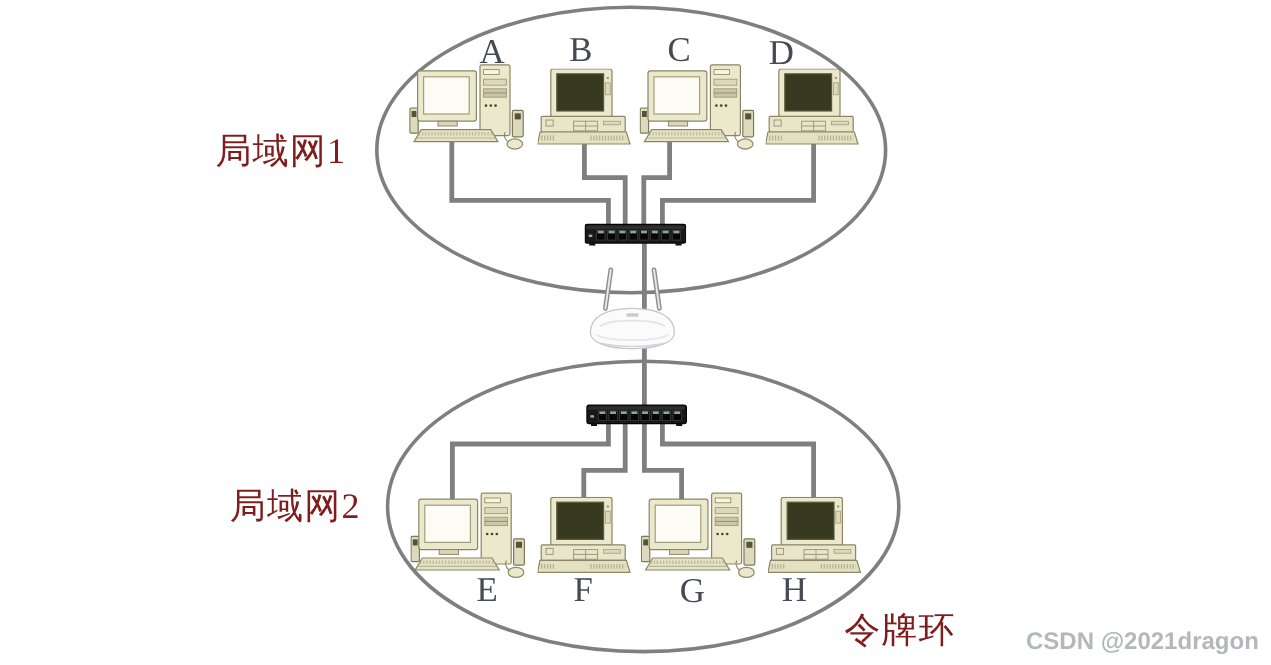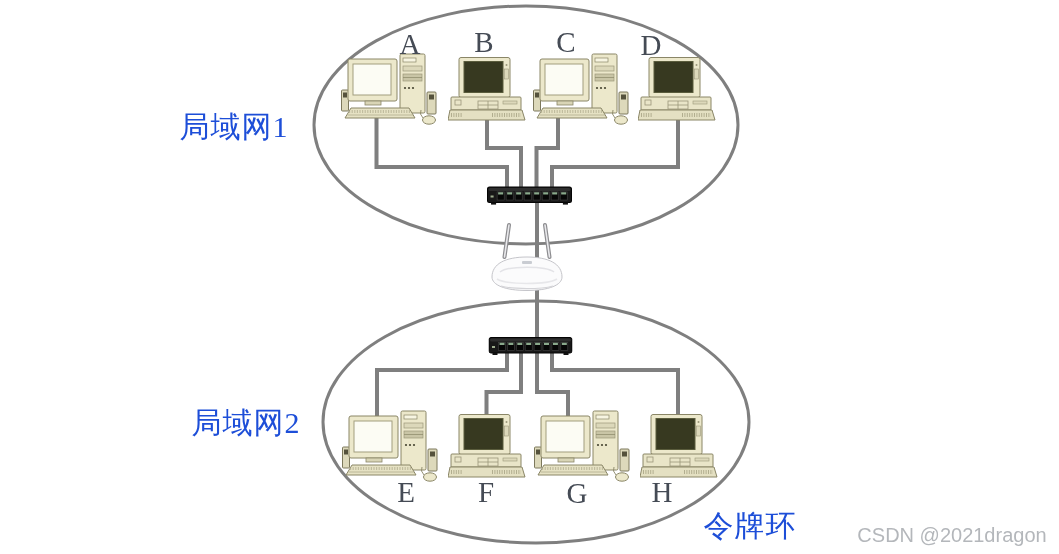--- a/index.html
+++ b/index.html
@@ -16,28 +16,28 @@
   .router{z-index:3;}
   .host-label{
     position:absolute;z-index:4;
     transform:translate(-50%,-50%);
     font-size:29px;color:#454b55;line-height:1;
     white-space:nowrap;
   }
   .cjk-label{
     position:absolute;z-index:4;
     transform:translate(-50%,-50%);
-    font-size:30px;color:#1d4ed8;line-height:1;
+    font-size:30px;color:#7f1d1d;line-height:1;
     letter-spacing:1px;white-space:nowrap;
   }
   .watermark{
     position:absolute;z-index:4;
     transform:translate(-50%,-50%);
     font-family:"Liberation Sans","DejaVu Sans",sans-serif;
-    font-size:20px;color:#b4b7bb;line-height:1;white-space:nowrap;
+    font-size:20px;color:#b4b7bb;line-height:1;white-space:nowrap;font-weight:bold;
   }
 </style>
 </head>
 <body>
 
 <svg width="0" height="0" style="position:absolute" aria-hidden="true">
   <defs>
     <symbol id="sym-pc-tower" viewBox="0 0 96 72">
       <rect x="0.5" y="37" width="7" height="21" rx="1" fill="#ddd9bb" stroke="#7c785c" stroke-width="1"></rect>
       <rect x="2" y="39.5" width="4" height="5" fill="#55523c"></rect>

